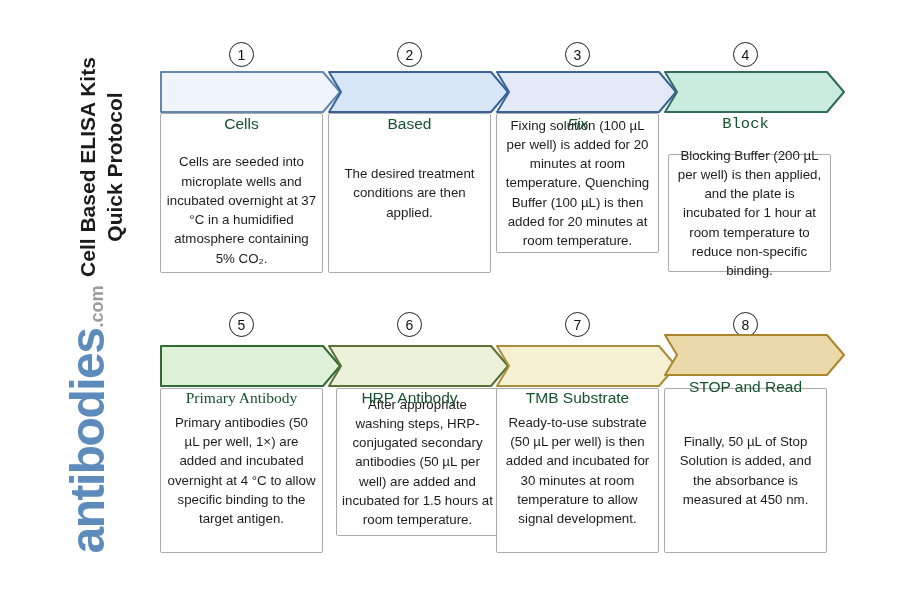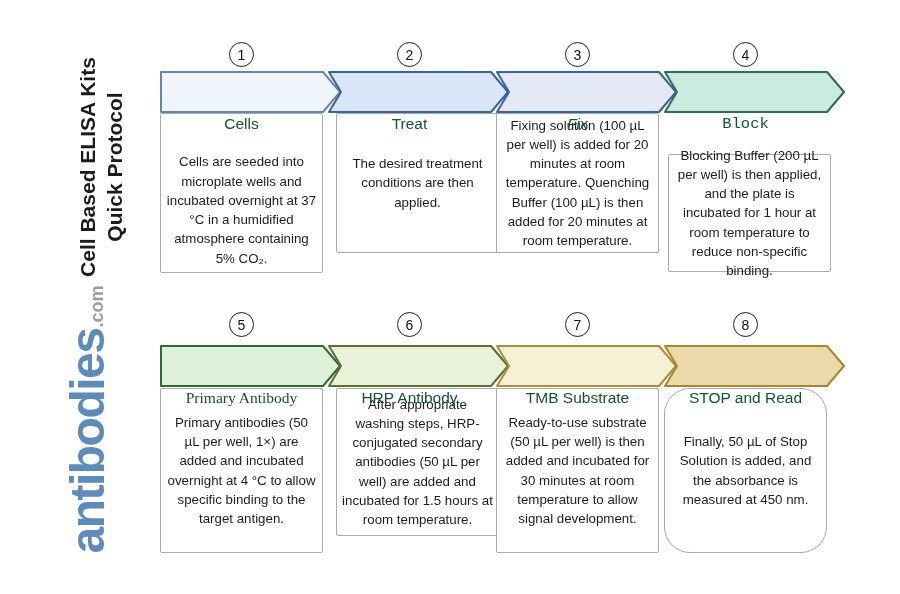--- a/index.html
+++ b/index.html
@@ -83,23 +83,23 @@
   </div>
 
   <div>
     <div class="circle" style="left: 397px; top: 42px;">
           <span>2</span>
         </div>
     <div class="banner" style="left: 328px; top: 71px; z-index: 11;">
       <svg width="181" height="42" viewBox="0 0 181 42">
         <polygon stroke-width="2" stroke-linejoin="round" points="1,1 163,1 180,21 163,41 1,41 13,21" fill="#d9e6f8" stroke="#3a629b"></polygon>
       </svg>
-      <div class="label">Treat</div>
+      <div class="label">Based</div>
     </div>
-    <div class="descbox" style="left: 328px; top: 113px; height: 140px; margin-left: 8px;">
+    <div class="descbox" style="left: 328px; top: 113px; height: 160px;">
       <span>The desired treatment conditions are then applied.</span>
     </div>
   </div>
 
   <div>
     <div class="circle" style="left: 565px; top: 42px;">
           <span>3</span>
         </div>
     <div class="banner" style="left: 496px; top: 71px; z-index: 12; font-style: italic;">
       <svg width="181" height="42" viewBox="0 0 181 42">
@@ -169,25 +169,25 @@
     </div>
     <div class="descbox" style="left: 496px; top: 388px; height: 165px;">
       <span>Ready-to-use substrate (50 µL per well) is then added and incubated for 30 minutes at room temperature to allow signal development.</span>
     </div>
   </div>
 
   <div>
     <div class="circle" style="left: 733px; top: 312px;">
           <span>8</span>
         </div>
-    <div class="banner" style="left: 664px; top: 345px; z-index: 17; text-decoration: underline;">
+    <div class="banner" style="left: 664px; top: 334px; z-index: 17; text-decoration: underline;">
       <svg width="181" height="42" viewBox="0 0 181 42">
         <polygon stroke-width="2" stroke-linejoin="round" points="1,1 163,1 180,21 163,41 1,41 13,21" fill="#ebd9a9" stroke="#a9852e"></polygon>
       </svg>
       <div class="label">STOP and Read</div>
     </div>
-    <div class="descbox" style="left: 664px; top: 388px; height: 165px; border-radius: 26px;">
+    <div class="descbox" style="left: 664px; top: 388px; height: 165px;">
       <span>Finally, 50 µL of Stop Solution is added, and the absorbance is measured at 450 nm.</span>
     </div>
   </div>
 </div>
 
 </div>
 
 </body></html>

